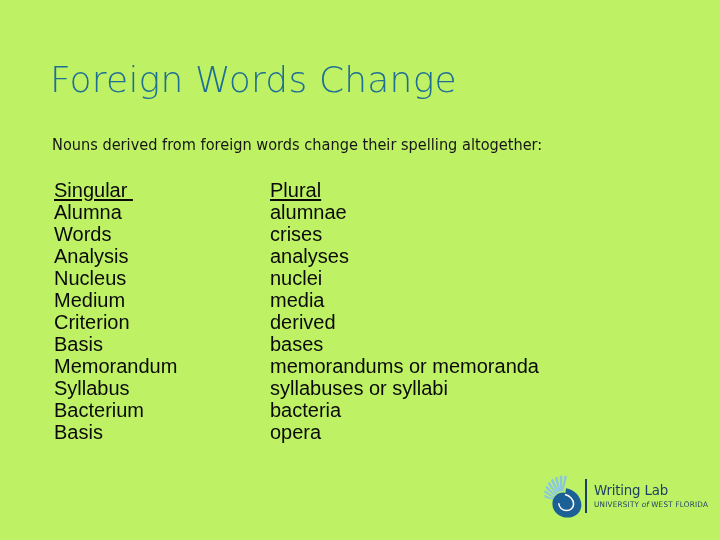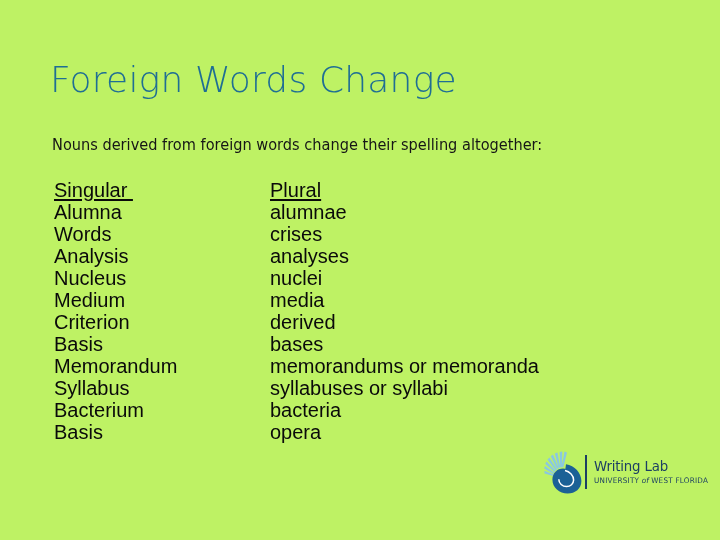--- a/index.html
+++ b/index.html
@@ -80,21 +80,21 @@
   }
   .header-row .cell {
     text-decoration: underline;
     text-underline-offset: 2px;
   }
 
   
   .logo {
     position: absolute;
     left: 544px;
-    top: 449px;
+    top: 473px;
     width: 134px;
     height: 46px;
     display: flex;
     align-items: center;
   }
   .logo-mark {
     width: 38px;
     height: 44px;
     flex: 0 0 38px;
     display: block;

